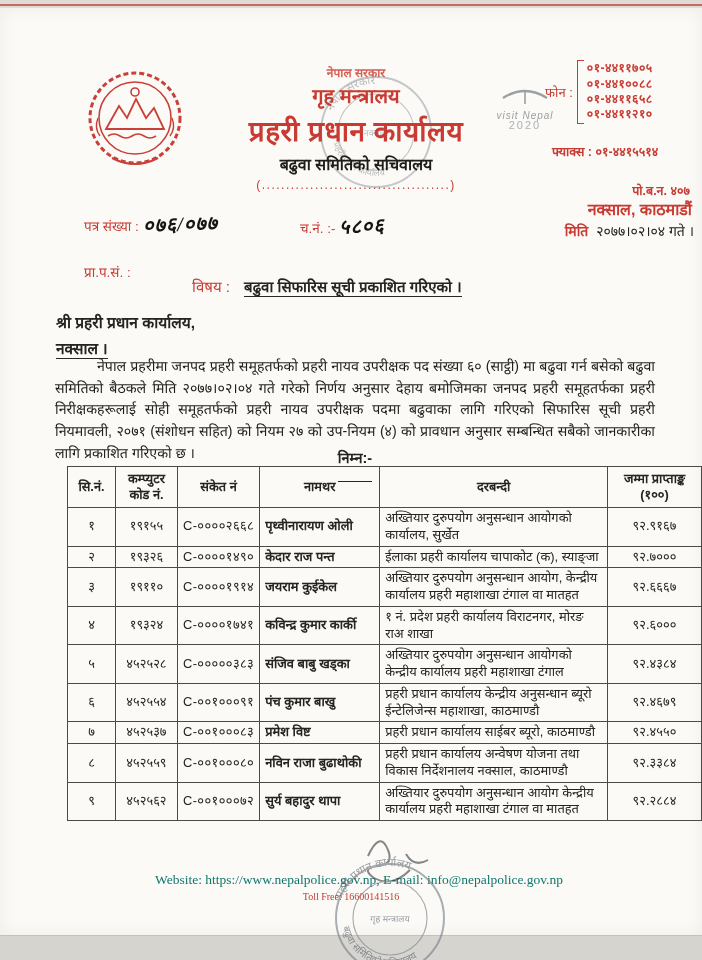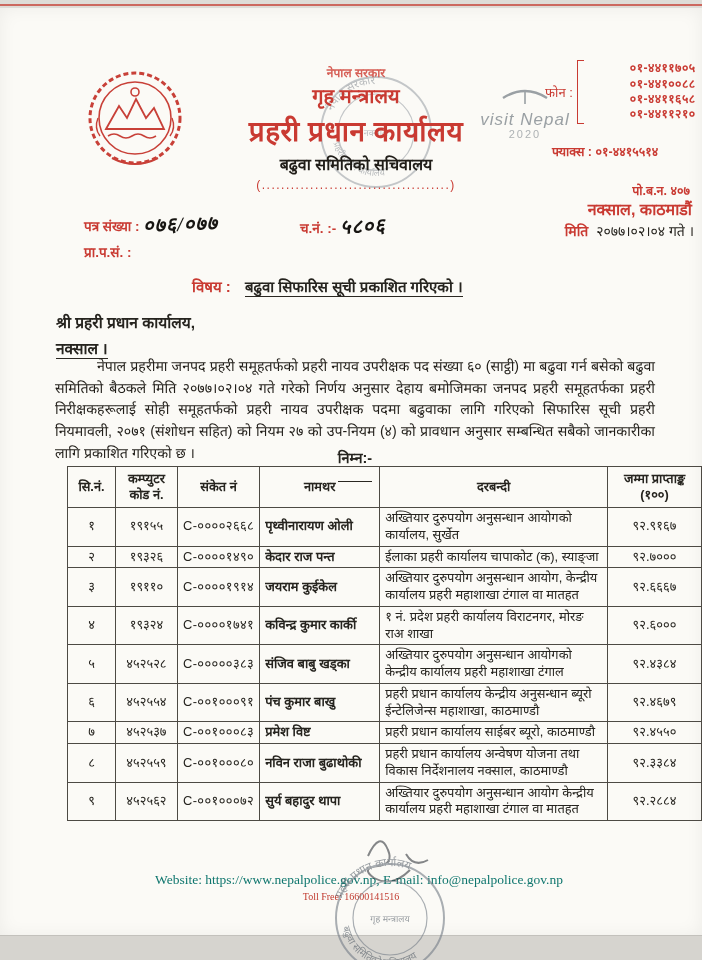--- a/index.html
+++ b/index.html
@@ -28,37 +28,37 @@
   
   .head{left:188px;top:64px;width:336px;text-align:center;z-index:3;}
   .head .govt{font-size:12px;color:var(--red2);font-weight:700;opacity:.85;}
   .head .ministry{font-size:20px;color:var(--red);font-weight:700;margin-top:1px;}
   .head .office{font-size:28px;color:var(--red);font-weight:700;letter-spacing:.5px;margin-top:2px;}
   .head .secretariat{font-size:16px;font-weight:700;color:#201d18;margin-top:4px;}
   .head .dots{font-size:12px;color:var(--red);letter-spacing:1.5px;margin-top:3px;white-space:nowrap;}
 
   
   .visit{left:480px;top:84px;width:90px;text-align:center;color:#9aa0a4;z-index:2;}
-  .visit .vn{font-size:17px;font-style:italic;letter-spacing:1px;}
+  .visit .vn{font-size:10px;font-style:italic;letter-spacing:1px;}
   .visit .yr{font-size:11px;letter-spacing:2px;margin-top:-2px;opacity:.8;}
 
   
   .contact{left:545px;top:60px;z-index:3;display:flex;align-items:center;}
   .phone-label{font-size:13px;font-weight:400;color:var(--red);margin-right:4px;}
   .bracket{width:6px;height:62px;border-left:1.6px solid var(--red);border-top:1.6px solid var(--red);border-bottom:1.6px solid var(--red);margin-right:3px;}
-  .phones div{font-size:12.3px;font-weight:700;color:var(--red);line-height:1.26;letter-spacing:.4px;white-space:nowrap;margin-left:43px;}
+  .phones div{font-size:12.3px;font-weight:700;color:var(--red);line-height:1.26;letter-spacing:.4px;white-space:nowrap;}
   .faxrow{left:552px;top:143px;font-size:12.5px;font-weight:700;color:var(--red);z-index:3;white-space:nowrap;}
 
   .pobox{right:12px;top:182px;position:absolute;font-size:12.5px;font-weight:700;color:var(--red);text-align:right;}
   .addr{right:10px;top:198px;position:absolute;font-size:16px;font-weight:700;color:var(--red);}
   .miti{right:8px;top:221px;position:absolute;font-size:14px;white-space:nowrap;}
   .miti .lbl{color:var(--red);font-weight:700;margin-right:4px;}
 
   .refs-left{left:84px;top:210px;position:absolute;font-size:13.5px;}
-  .lab{color:var(--red);font-weight:700;}
+  .lab{color:var(--red);font-weight:400;margin-top:20px;}
   .hand{font-family:"Liberation Serif","DejaVu Serif",serif;font-style:italic;font-weight:700;font-size:20px;color:#171512;display:inline-block;transform:rotate(-2deg);letter-spacing:1px;}
   .chanu{left:300px;top:212px;position:absolute;font-size:13.5px;}
   .prapasa{left:84px;top:243px;position:absolute;font-size:13.5px;}
 
   .subject{left:192px;top:276px;position:absolute;font-size:15px;white-space:nowrap;}
   .subject .lab{font-size:15px;}
   .subject .txt{font-weight:700;border-bottom:1.3px solid #2a2721;padding-bottom:1px;margin-left:10px;}
 
   .addressee{left:56px;top:310px;position:absolute;font-size:15.5px;font-weight:600;line-height:1.7;}
   .u{border-bottom:1.3px solid #2a2721;padding-bottom:1px;font-family:Liberation Serif, serif;}

